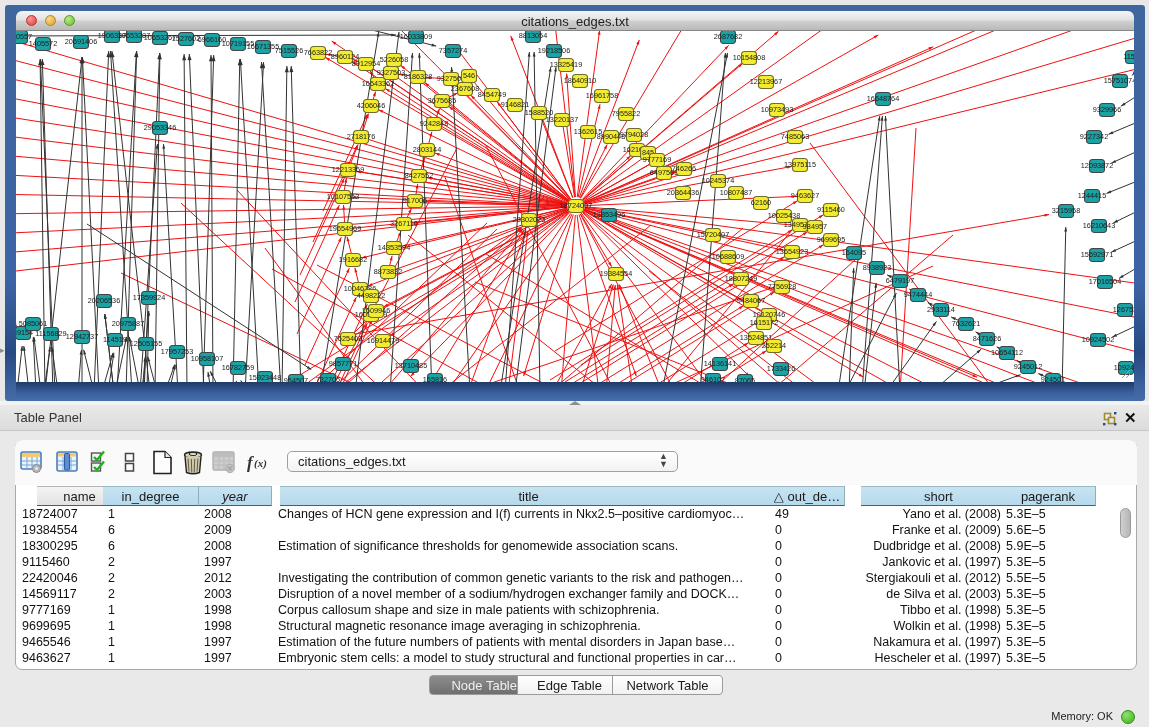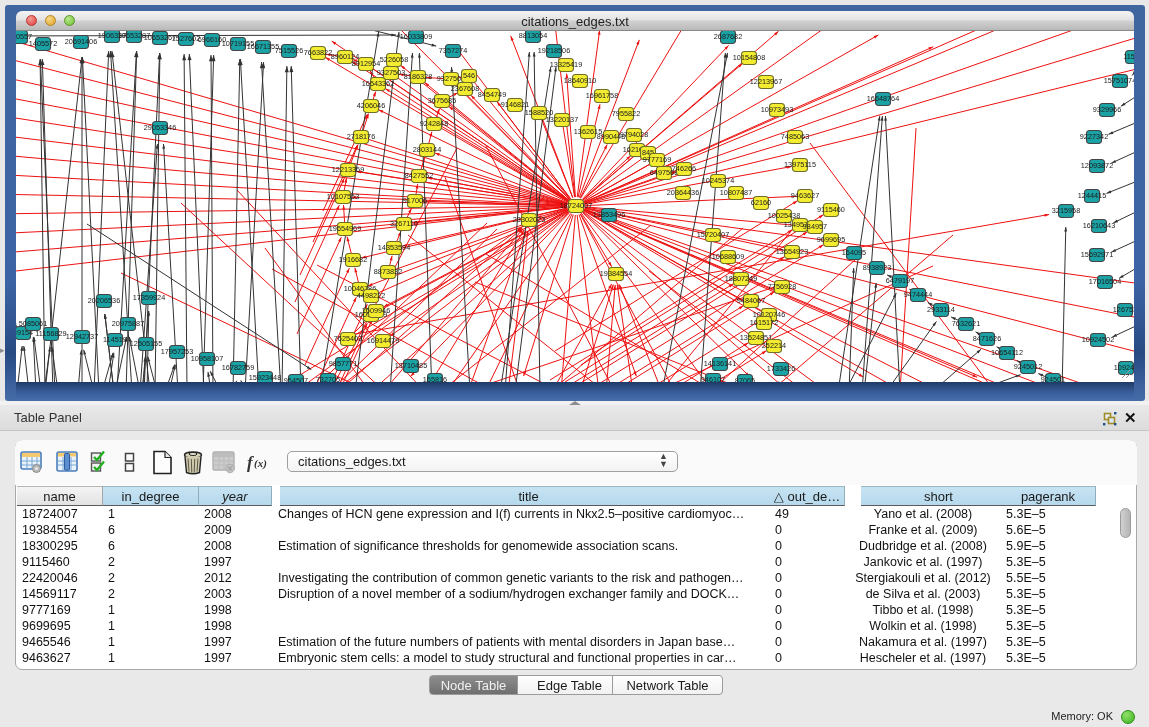--- a/index.html
+++ b/index.html
@@ -26,37 +26,37 @@
   background:#fafafa; border-radius:7px 7px 0 0; }
 .ticon { position:absolute; top:450px; }
 #dropdown { position:absolute; left:287px; top:451px; width:391px; height:21px;
   background:linear-gradient(180deg,#ffffff,#f2f2f2); border:1px solid #9f9f9f; border-radius:5px;
   font-size:13px; color:#1a1a1a; padding:2px 0 0 10px; }
 #dropdown .a1 { position:absolute; right:9px; top:-1px; font-size:9px; color:#444; }
 #dropdown .a2 { position:absolute; right:9px; top:7px; font-size:9px; color:#444; }
 #thead { position:absolute; left:17px; top:486px; width:1080px; height:20px; font-size:13px; color:#1a1a1a; }
 #thead .hc { position:absolute; top:0; height:20px; text-align:center; line-height:20px;
   background:linear-gradient(180deg,#c7e3f2,#b5d9ec); border-right:1px solid #8faebc; border-top:1px solid #9bb7c4; border-bottom:1px solid #5a5a5a; }
-#thead .g { background:linear-gradient(180deg,#f4f4f4,#e2e2e2); border-right:1px solid #a5a5a5; border-top:1px solid #b5b5b5;}
+#thead .g { background:linear-gradient(180deg,#f4f4f4,#e2e2e2); border-right:1px solid #a5a5a5; border-top:1px solid #b5b5b5;margin-left:20px;}
 #tbody { position:absolute; left:17px; top:506px; width:1114px; height:160px; font-size:12.5px; color:#111; }
 .trow { position:relative; height:16px; line-height:16px; white-space:nowrap; }
 .trow div { position:absolute; top:0; height:16px; overflow:hidden; }
 .c0 { left:5px;  width:80px; }
 .c1 { left:91px; width:90px; }
 .c2 { left:187px; width:70px; }
 .c3 { left:261px; width:492px; }
 .c4 { left:758px; width:70px; }
-.c5 { left:828px; width:156px; text-align:center; }
+.c5 { left:828px; width:156px; text-align:right; }
 .c6 { left:989px; width:90px; }
 #vscroll { position:absolute; left:1120px; top:508px; width:11px; height:30px;
   background:linear-gradient(90deg,#d0d0d0,#b5b5b5); border:1px solid #9a9a9a; border-radius:6px; }
 #tabs { position:absolute; left:429px; top:675px; height:20px; font-size:13px; }
 .seg { position:absolute; top:0; height:20px; line-height:19px; text-align:center; border:1px solid #9b9b9b; }
 #seg1 { left:0; width:89px; border-radius:4px 0 0 4px; color:#f0f0f0;
-  background:linear-gradient(180deg,#8d8d8d,#6f6f6f); }
+  background:linear-gradient(180deg,#8d8d8d,#6f6f6f);text-align:right; }
 #seg2 { left:88px; width:96px; background:linear-gradient(180deg,#ffffff,#f1f1f1); color:#1a1a1a;padding-left:9px; }
 #seg3 { left:183px; width:111px; border-radius:0 4px 4px 0; background:linear-gradient(180deg,#ffffff,#f1f1f1); color:#1a1a1a; }
 #status { position:absolute; right:36px; bottom:5px; font-size:11px; color:#222; }
 #memdot { position:absolute; right:14px; bottom:3px; width:14px; height:14px; border-radius:50%;
   background:radial-gradient(circle at 35% 30%, #8fe06a, #3cb41e); border:1px solid #2f8c18; }
 #closex { position:absolute; left:1124px; top:409px; font-size:15px; font-weight:bold; color:#111; }
 #floaticon { position:absolute; left:1102px; top:411px; }
 #leftarrow { position:absolute; left:0px; top:345px; font-size:9px; color:#8a8a8a; }
 </style></head><body>
 <div id="frame"></div>
@@ -1004,28 +1004,30 @@
       <div class="c2">2003</div>
       <div class="c3">Disruption of a novel member of a sodium/hydrogen exchanger family and DOCK…</div>
       <div class="c4">0</div>
       <div class="c5">de Silva et al. (2003)</div>
       <div class="c6">5.3E–5</div>
     </div>
     <div class="trow">
       <div class="c0">9777169</div>
       <div class="c1">1</div>
       <div class="c2">1998</div>
+      <div class="c3">Corpus callosum shape and size in male patients with schizophrenia.</div>
       <div class="c4">0</div>
       <div class="c5">Tibbo et al. (1998)</div>
       <div class="c6">5.3E–5</div>
     </div>
     <div class="trow">
       <div class="c0">9699695</div>
       <div class="c1">1</div>
       <div class="c2">1998</div>
+      <div class="c3">Structural magnetic resonance image averaging in schizophrenia.</div>
       <div class="c4">0</div>
       <div class="c5">Wolkin et al. (1998)</div>
       <div class="c6">5.3E–5</div>
     </div>
     <div class="trow">
       <div class="c0">9465546</div>
       <div class="c1">1</div>
       <div class="c2">1997</div>
       <div class="c3">Estimation of the future numbers of patients with mental disorders in Japan base…</div>
       <div class="c4">0</div>

